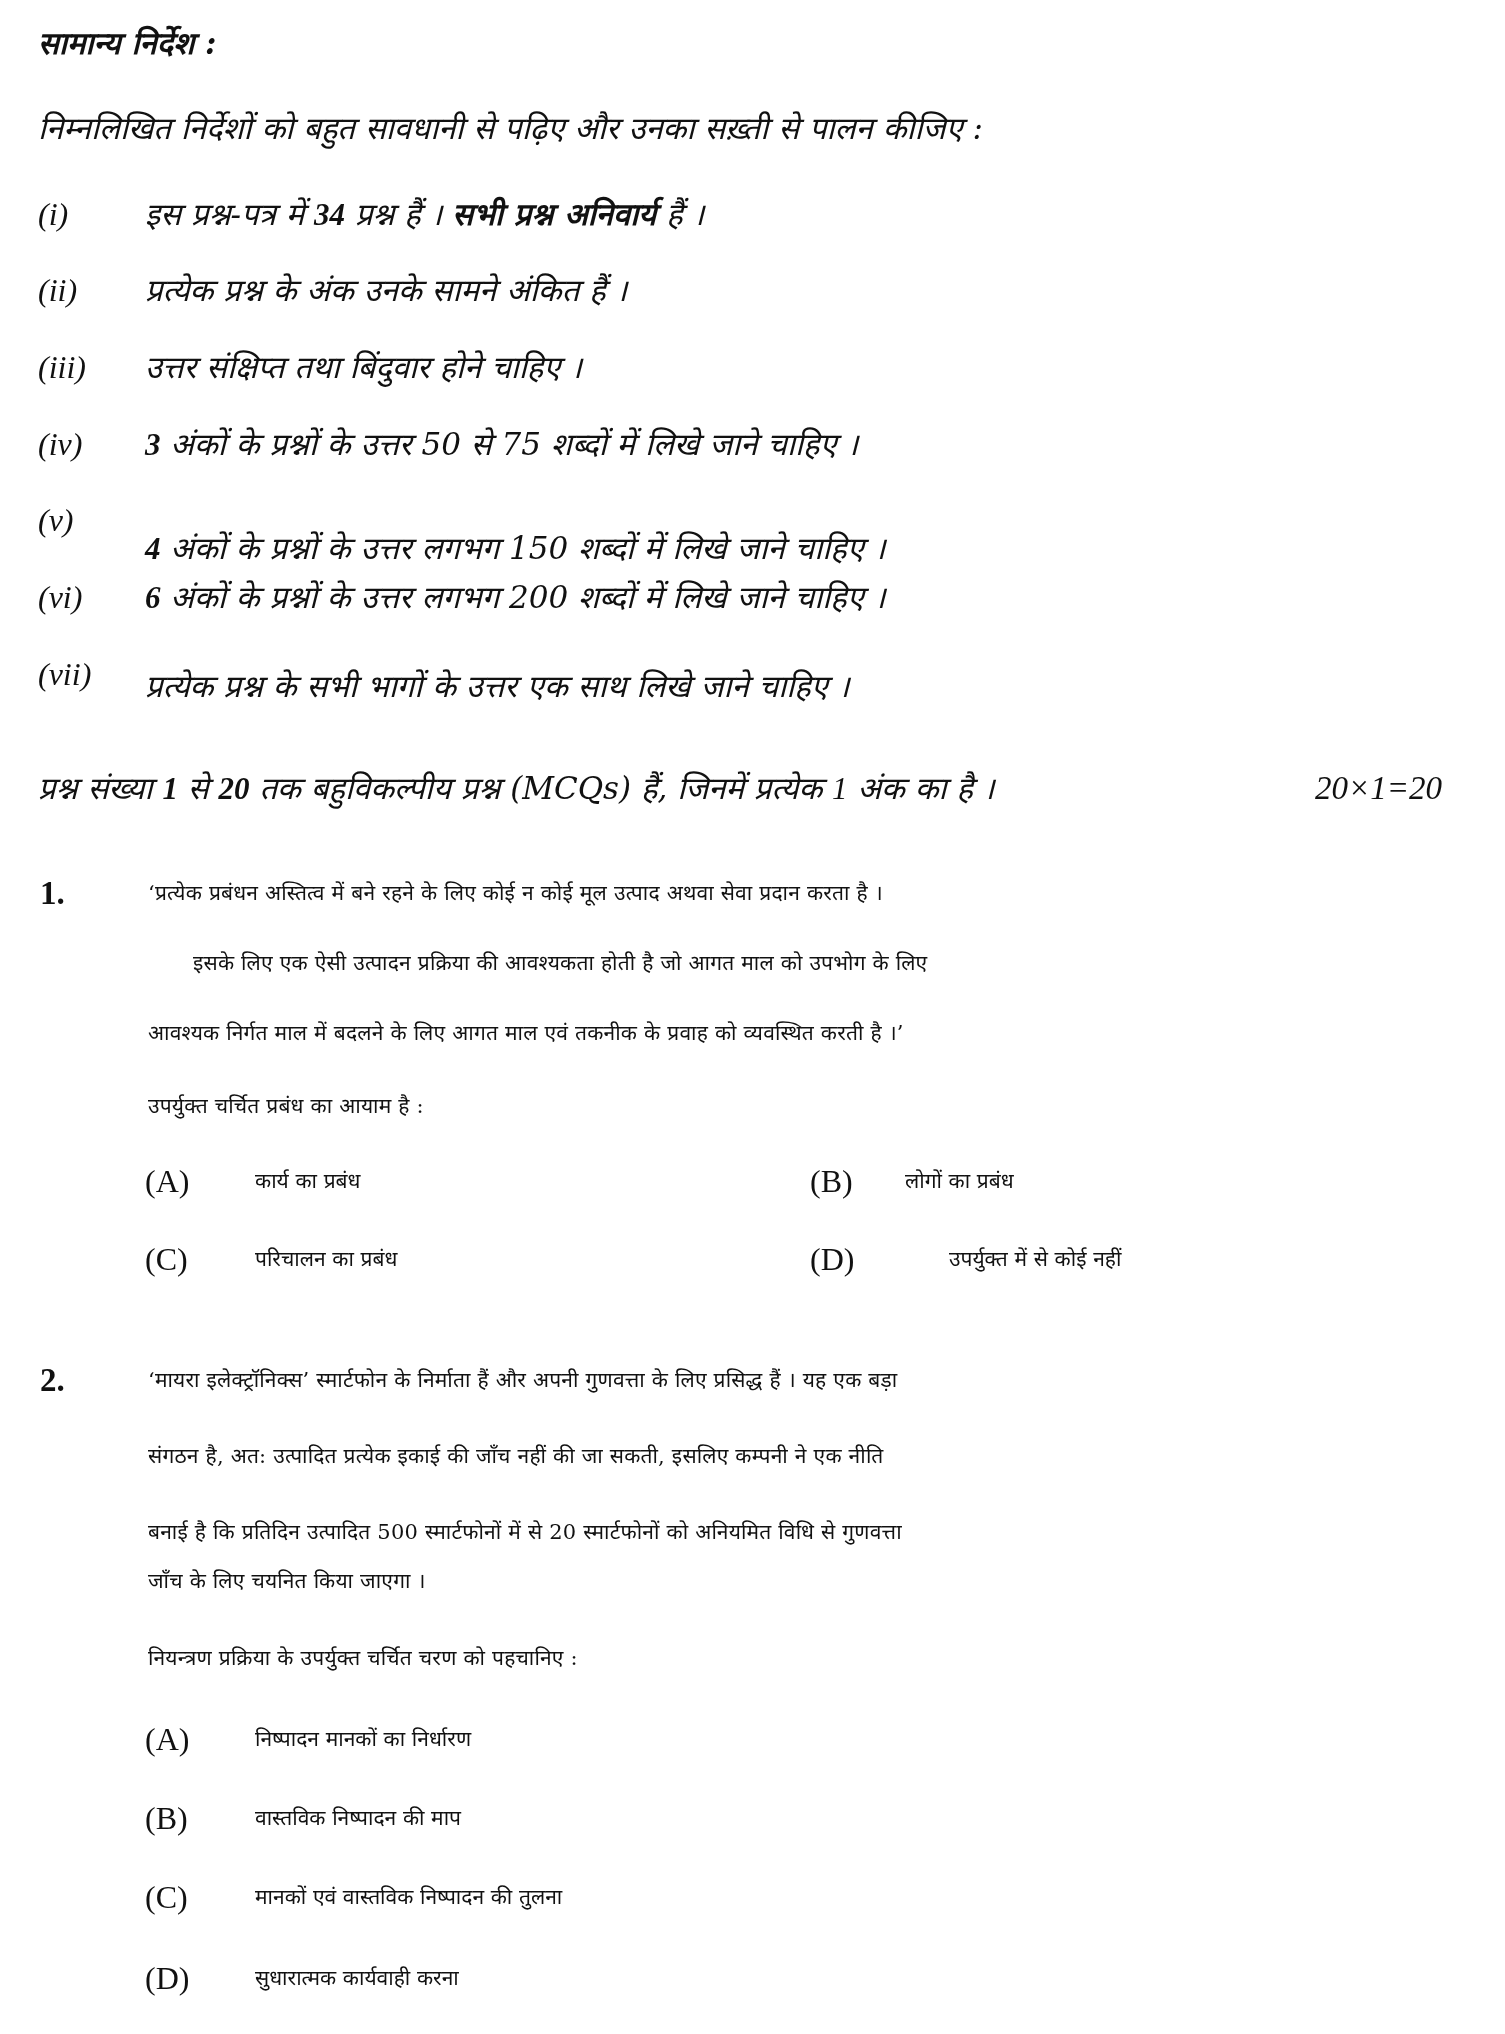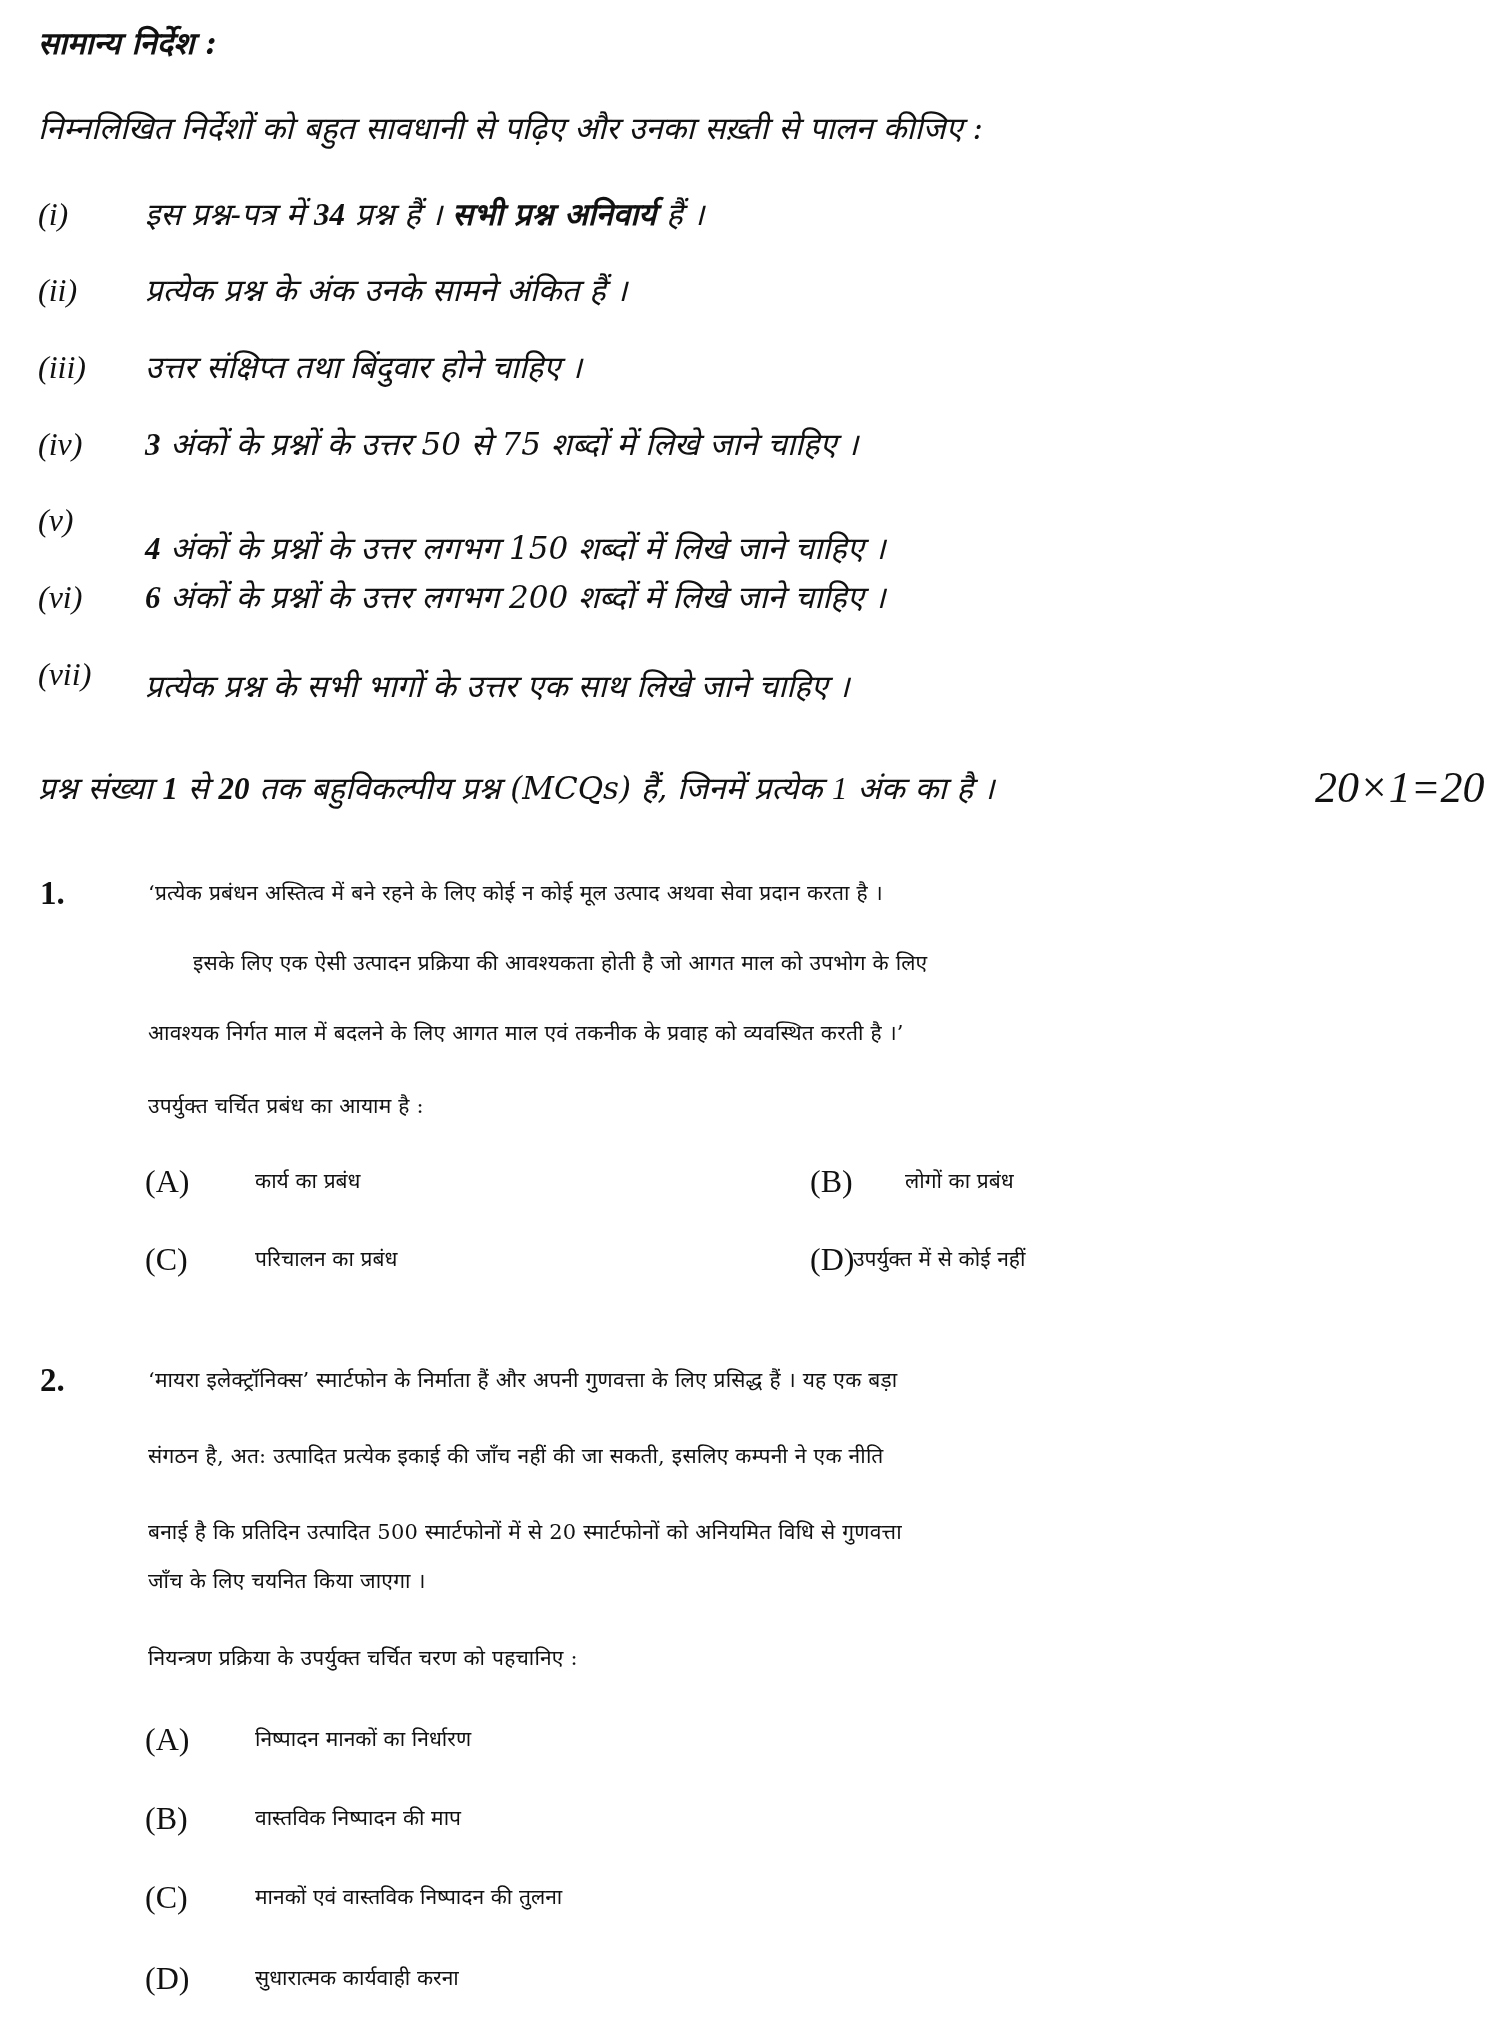--- a/index.html
+++ b/index.html
@@ -6,21 +6,21 @@
   body { width: 1505px; height: 2034px; position: relative; overflow: hidden;
          font-family: "DejaVu Serif", "Liberation Serif", serif; color: #111111; }
   .line { position: absolute; white-space: nowrap; line-height: 1; transform: translateY(-50%); }
   .hi { font-size: 31px; }
   .it { font-style: italic; }
   .b { font-weight: bold; }
   .q { font-size: 21px; }
   .lbl { font-family: "Liberation Serif", "DejaVu Serif", serif; font-size: 32px; }
   .num { font-family: "Liberation Serif", "DejaVu Serif", serif; font-weight: bold; font-size: 33px; }
   .rom { font-family: "Liberation Serif", "DejaVu Serif", serif; font-style: italic; font-size: 32px; }
-  .marks { font-family: "Liberation Serif", "DejaVu Serif", serif; font-style: italic; font-size: 44px; }
+  .marks { font-family: "Liberation Serif", "DejaVu Serif", serif; font-style: italic; font-size: 33px; }
   .qtext { letter-spacing: 0.2px; }
 </style>
 </head>
 <body>
 
 <div class="line hi it b" style="left:38px; top:43px;">सामान्य निर्देश :</div>
 <div class="line hi it" style="left:38px; top:128px;">निम्नलिखित निर्देशों को बहुत सावधानी से पढ़िए और उनका सख़्ती से पालन कीजिए :</div>
 
 <div>
   <div class="line rom" style="left:38px; top:214px;">(i)</div>
@@ -55,21 +55,21 @@
   <div class="line q qtext" style="left:148px; top:1033px;">आवश्यक निर्गत माल में बदलने के लिए आगत माल एवं तकनीक के प्रवाह को व्यवस्थित करती है ।’</div>
   <div class="line q qtext" style="left:148px; top:1106px;">उपर्युक्त चर्चित प्रबंध का आयाम है :</div>
 
   <div class="line lbl" style="left:145px; top:1181px;">(A)</div>
   <div class="line q" style="left:255px; top:1181px;">कार्य का प्रबंध</div>
   <div class="line lbl" style="left:810px; top:1181px;">(B)</div>
   <div class="line q" style="left:905px; top:1181px;">लोगों का प्रबंध</div>
   <div class="line lbl" style="left:145px; top:1259px;">(C)</div>
   <div class="line q" style="left:255px; top:1259px;">परिचालन का प्रबंध</div>
   <div class="line lbl" style="left:810px; top:1259px;">(D)</div>
-  <div class="line q" style="left:853px; top:1259px;">उपर्युक्त में से कोई नहीं</div>
+  <div class="line q" style="left:949px; top:1259px;">उपर्युक्त में से कोई नहीं</div>
 </div>
 
 <div>
   <div class="line num" style="left:40px; top:1380px;">2.</div>
   <div class="line q qtext" style="left:148px; top:1380px;">‘मायरा इलेक्ट्रॉनिक्स’ स्मार्टफोन के निर्माता हैं और अपनी गुणवत्ता के लिए प्रसिद्ध हैं । यह एक बड़ा</div>
   <div class="line q qtext" style="left:148px; top:1456px;">संगठन है, अत: उत्पादित प्रत्येक इकाई की जाँच नहीं की जा सकती, इसलिए कम्पनी ने एक नीति</div>
   <div class="line q qtext" style="left:148px; top:1532px;">बनाई है कि प्रतिदिन उत्पादित 500 स्मार्टफोनों में से 20 स्मार्टफोनों को अनियमित विधि से गुणवत्ता</div>
   <div class="line q qtext" style="left:148px; top:1581px;">जाँच के लिए चयनित किया जाएगा ।</div>
   <div class="line q qtext" style="left:148px; top:1658px;">नियन्त्रण प्रक्रिया के उपर्युक्त चर्चित चरण को पहचानिए :</div>
 

